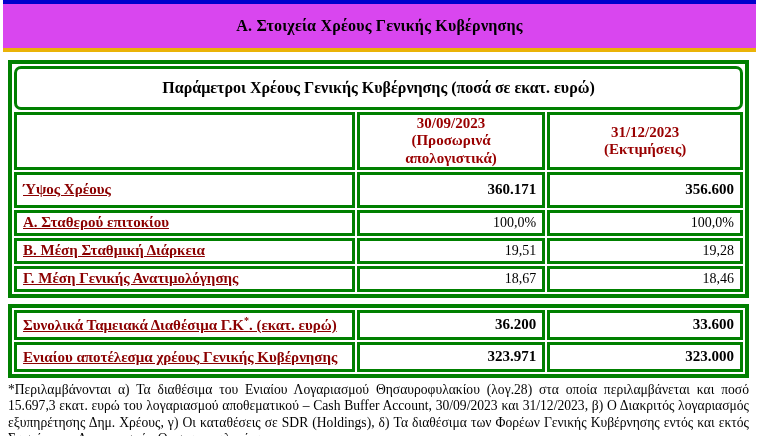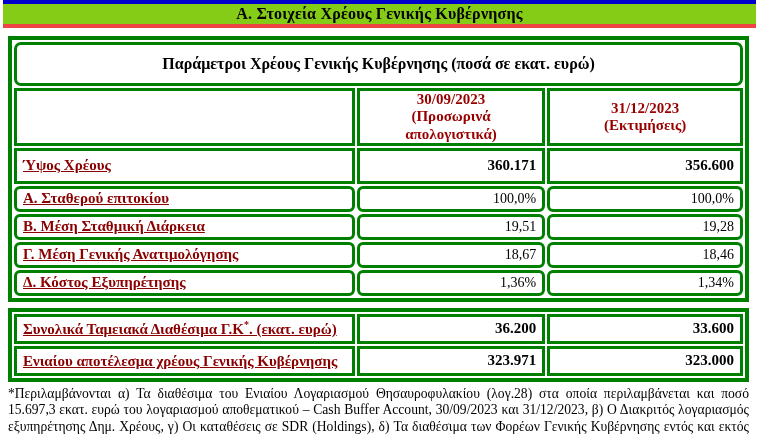--- a/index.html
+++ b/index.html
@@ -9,23 +9,23 @@
     height: 436px;
     background: #ffffff;
     font-family: "Liberation Serif", "DejaVu Serif", serif;
     overflow: hidden;
   }
 
   
   .banner {
     margin: 0 3px;
     border-top: 4px solid #0000cc;
-    border-bottom: 4px solid #ef4444;
-    background: #84cc16;
-    height: 28px;
+    border-bottom: 4px solid #eab308;
+    background: #d946ef;
+    height: 52px;
     display: flex;
     align-items: center;
     justify-content: center;
   }
   .banner-title {
     font-weight: bold;
     font-size: 16px;
     color: #000000;
     letter-spacing: 0.2px;
   }
@@ -76,21 +76,21 @@
     padding-left: 7px;
     text-decoration: underline;
   }
   .val {
     text-align: right;
     font-size: 14px;
     color: #000000;
   }
   .val.bold { font-weight: bold; font-size: 15px; }
   tr.tall td { height: 36px; }
-  tr.norm td { height: 26px; border-radius: 6px; }
+  tr.norm td { height: 26px; }
   tr.sum td  { height: 30px; }
   sup.star { font-size: 10px; }
 
   .tbl-wrap.second { margin-top: 6px; }
 
   
   .footnote {
     margin: 4px 10px 0 8px;
     font-size: 13.6px;
     line-height: 1.22;
@@ -140,25 +140,20 @@
       <tr class="norm">
         <td class="lbl">Β. Μέση Σταθμική Διάρκεια</td>
         <td class="val">19,51</td>
         <td class="val">19,28</td>
       </tr>
       <tr class="norm">
         <td class="lbl">Γ. Μέση Γενικής Ανατιμολόγησης</td>
         <td class="val">18,67</td>
         <td class="val">18,46</td>
       </tr>
-      <tr class="norm">
-        <td class="lbl">Δ. Κόστος Εξυπηρέτησης</td>
-        <td class="val">1,36%</td>
-        <td class="val">1,34%</td>
-      </tr>
     </tbody>
   </table>
 </div>
 
 <div class="tbl-wrap second">
   <table class="gt">
     <colgroup>
         <col class="c1">
         <col class="c2">
         <col class="c3">

